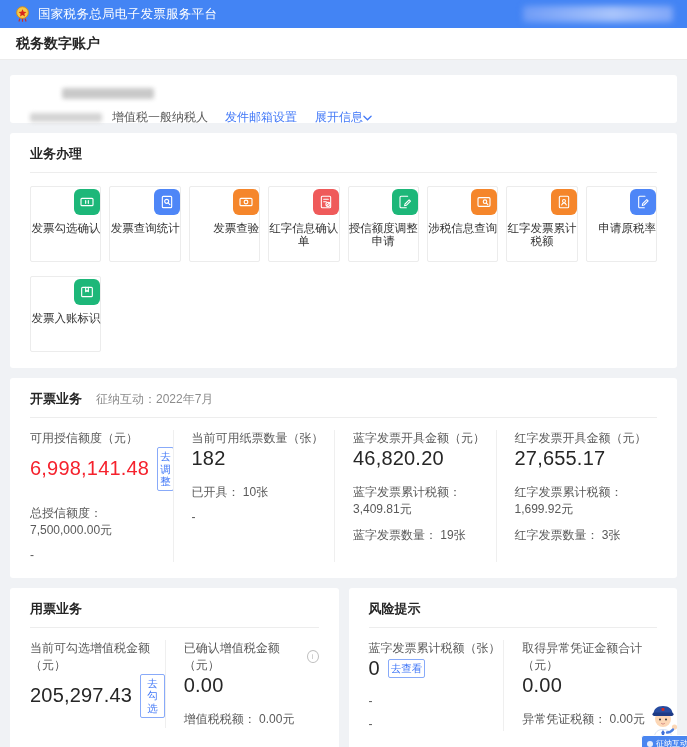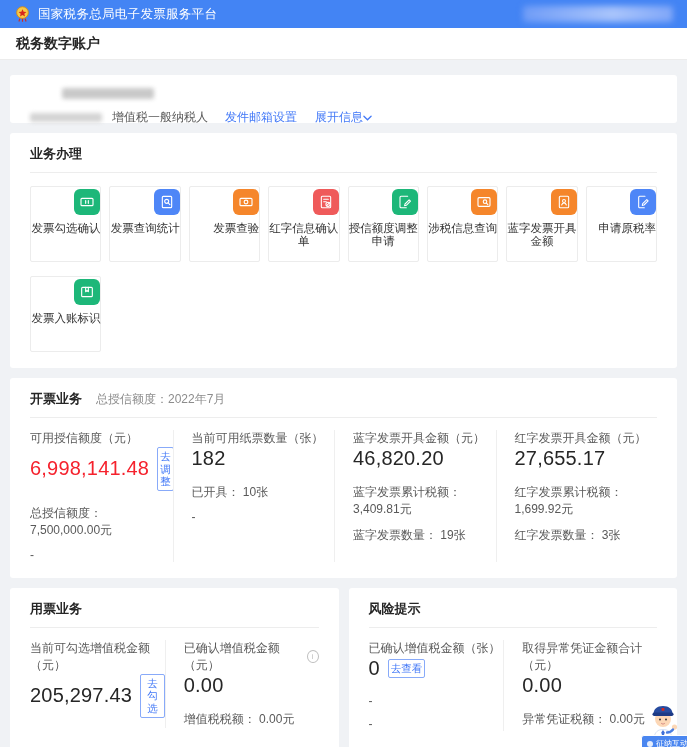--- a/index.html
+++ b/index.html
@@ -170,21 +170,21 @@
       </div>
 
       <div class="biz-item">
         <span class="biz-icon" style="background: rgb(245, 134, 43);">
           <svg width="16" height="16" viewBox="0 0 24 24" fill="none" stroke="#fff" stroke-width="1.6" stroke-linecap="round" stroke-linejoin="round">
             <rect x="5" y="3.5" width="14" height="17" rx="1.5"></rect>
               <circle cx="12" cy="10.5" r="2.2"></circle>
               <path d="M8.5 16.5c.6-2 1.9-3 3.5-3s2.9 1 3.5 3"></path>
             </svg>
         </span>
-        <span class="biz-label">蓝字发票开具金额</span>
+        <span class="biz-label">红字发票累计税额</span>
       </div>
 
       <div class="biz-item">
         <span class="biz-icon" style="background: rgb(78, 134, 247);">
           <svg width="16" height="16" viewBox="0 0 24 24" fill="none" stroke="#fff" stroke-width="1.6" stroke-linecap="round" stroke-linejoin="round">
             <path d="M15 3.5H7a1.5 1.5 0 0 0-1.5 1.5v14A1.5 1.5 0 0 0 7 20.5h7"></path>
               <path d="M11.5 14.5l6.2-6.2 2 2-6.2 6.2-2.6.6z"></path>
             </svg>
         </span>
         <span class="biz-label">申请原税率</span>
@@ -199,21 +199,21 @@
         </span>
         <span class="biz-label">发票入账标识</span>
       </div>
 
     </div>
   </div>
 
   <div class="card card-invoicing">
     <div class="title-row">
       <span class="sec-title">开票业务</span>
-      <span class="sub">总授信额度：2022年7月</span>
+      <span class="sub">征纳互动：2022年7月</span>
     </div>
     <div class="sec-divider"></div>
     <div class="stats-row">
 
       <div class="stat-col">
         <div class="stat-label">可用授信额度（元）</div>
         <div class="stat-value-row">
           <span class="stat-value" style="color: rgb(245, 34, 45);">6,998,141.48</span>
           <button class="btn-outline">去调整</button>
         </div>
@@ -277,21 +277,21 @@
 
         </div>
       </div>
     </div>
 
     <div class="card card-half">
       <div class="sec-title">风险提示</div>
       <div class="sec-divider"></div>
       <div class="stats-row">
         <div class="stat-col">
-          <div class="stat-label">已确认增值税金额（张）</div>
+          <div class="stat-label">蓝字发票累计税额（张）</div>
           <div class="stat-value-row">
             <span class="stat-value">0</span>
             <button class="btn-outline">去查看</button>
           </div>
           <div class="stat-detail first">-</div>
           <div class="stat-detail">-</div>
         </div>
         <div class="stat-col">
           <div class="stat-label">取得异常凭证金额合计（元）</div>
           <div class="stat-value-row">

